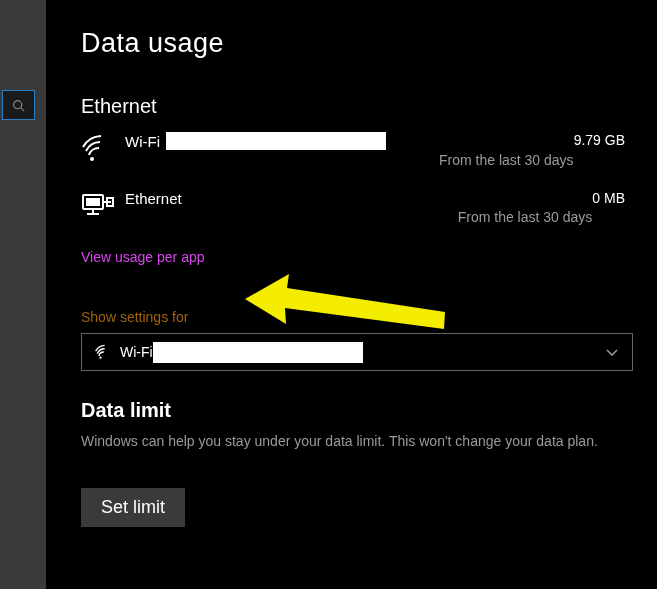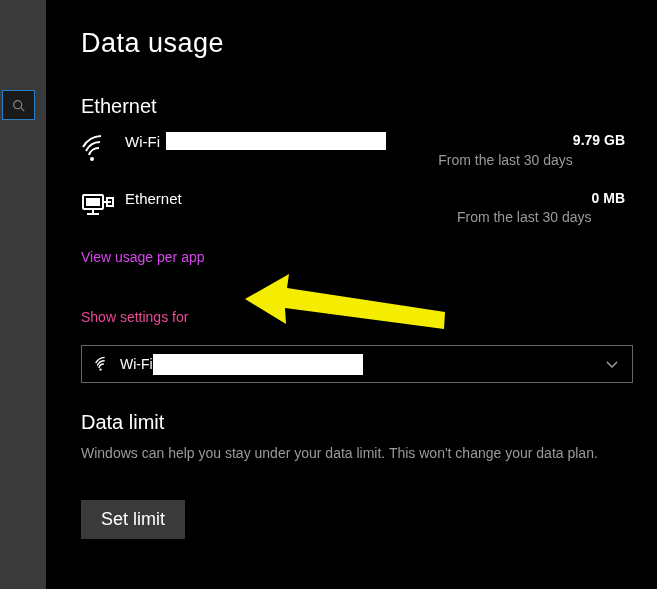--- a/index.html
+++ b/index.html
@@ -90,37 +90,37 @@
   .mask-wifi { width: 220px; }
   .mask-wifi-sel { width: 210px; height: 21px; }
   .net-subtitle {
     font-size: 14px;
     color: #9a9a9a;
     margin-top: 2px;
     text-align: right;
   }
   .net-usage {
     font-size: 14px;
-    font-weight: 700;
+    font-weight: 400;
     padding-right: 8px;
     white-space: nowrap;
   }
   .link {
     color: #d946ef;
     font-size: 14px;
     cursor: pointer;
     display: inline-block;
     margin-top: 2px;
     margin-bottom: 28px;
   }
   .label {
     font-size: 14px;
-    color: #ec4899;
+    color: #a16207;
     margin-top: 16px;
-    margin-bottom: 20px;
+    margin-bottom: 8px;
   }
   .dropdown {
     width: 552px;
     height: 38px;
     border: 1px solid #666;
     background: #000;
     display: flex;
     align-items: center;
     padding: 0 12px;
     gap: 8px;
@@ -131,21 +131,21 @@
     font-size: 14px;
     display: flex;
     align-items: center;
     gap: 0px;
   }
   .dropdown-chevron {
     margin-left: auto;
   }
   .data-limit-title {
     font-size: 20px;
-    font-weight: 400;
+    font-weight: 700;
     margin-top: 28px;
     margin-bottom: 10px;
   }
   .data-limit-desc {
     font-size: 14px;
     color: #9a9a9a;
     line-height: 1.4;
     max-width: 520px;
     margin-bottom: 36px;
   }

